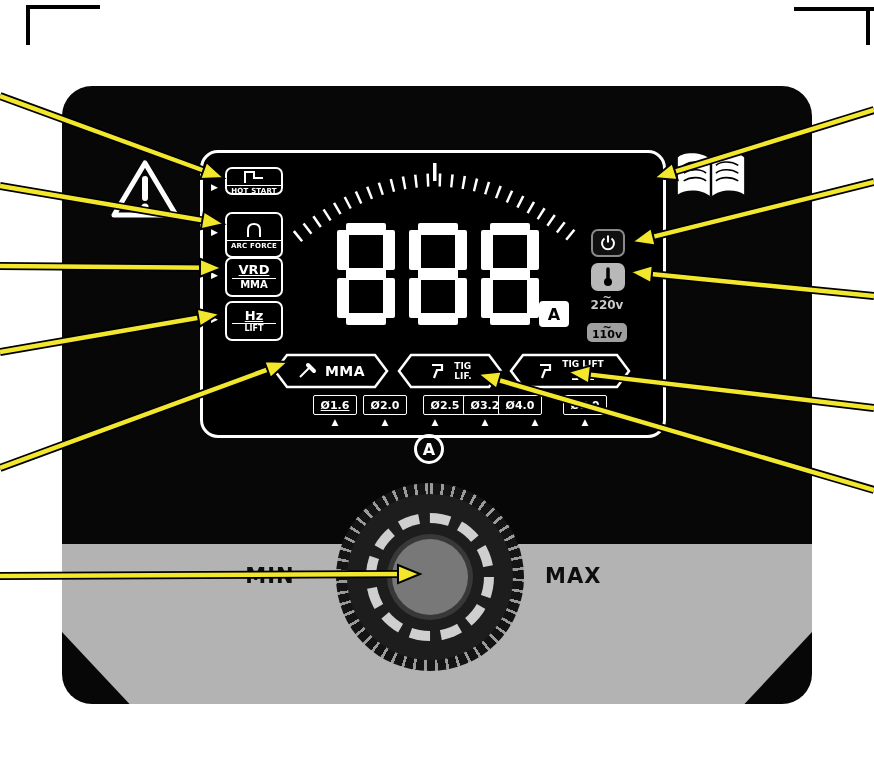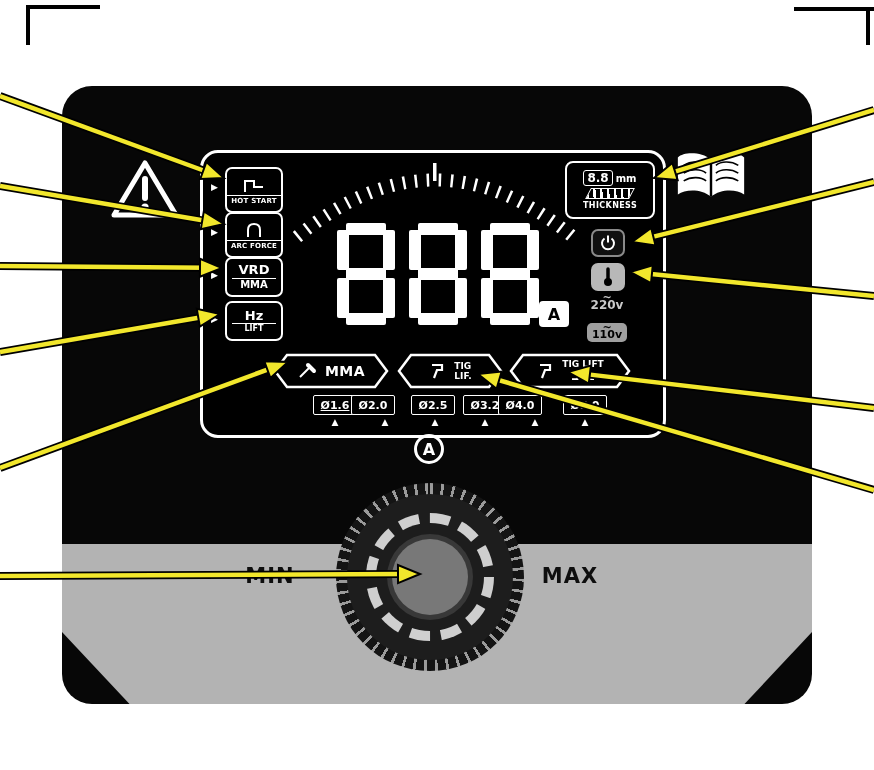--- a/index.html
+++ b/index.html
@@ -20,21 +20,21 @@
            border:3px solid #fff;border-radius:18px;z-index:5;}
 
   
   .ind{position:absolute;left:22px;width:58px;border:2px solid #fff;border-radius:7px;
        color:#fff;display:flex;flex-direction:column;align-items:center;justify-content:center;
        box-sizing:border-box;background:#000;}
   .ind .icon-area{height:20px;display:flex;align-items:center;justify-content:center;}
   .ind-label{font-size:7px;font-weight:bold;letter-spacing:.2px;border-top:1.5px solid #fff;
              width:100%;text-align:center;padding-top:1px;line-height:1.2;}
   .ind-big{font-size:13px;font-weight:bold;line-height:1.1;border-bottom:1.5px solid #fff;
-           width:80%;text-align:center;}
+           width:80%;text-align:center;text-decoration:underline;}
   .ind-sub{font-size:10px;font-weight:bold;line-height:1.2;}
   .pointer{position:absolute;left:8px;color:#fff;font-size:9px;line-height:9px;z-index:6;}
 
   
   .gauge{position:absolute;left:86px;top:6px;}
 
   
   .digits{position:absolute;left:134px;top:70px;display:flex;gap:14px;}
   .seg-digit{position:relative;width:58px;height:102px;}
   .seg{position:absolute;border-radius:2px;background:transparent;}
@@ -93,21 +93,21 @@
          box-sizing:border-box;z-index:6;}
   .knob{position:absolute;left:336px;top:483px;width:188px;height:188px;border-radius:50%;z-index:6;
         background:#333;
         background:repeating-conic-gradient(#9a9a9a 0deg 1.8deg,#141414 1.8deg 7deg);}
   .knob-face{position:absolute;inset:11px;border-radius:50%;background:#1d1d1d;}
   .knob-ring{position:absolute;inset:30px;border:10px dashed #cfcfcf;border-radius:50%;box-sizing:border-box;}
   .knob-center{position:absolute;inset:56px;border-radius:50%;background:#787878;box-shadow:0 0 0 5px #383838;}
 
   .minmax{position:absolute;color:#0e0e0e;font-size:21px;font-weight:bold;letter-spacing:1px;z-index:6;}
   .min{left:228px;top:564px;width:84px;text-align:center;}
-  .max{left:528px;top:564px;width:84px;text-align:center;}
+  .max{left:545px;top:564px;width:84px;}
 
   
   .arrows{position:absolute;left:0;top:0;z-index:20;pointer-events:none;}
 </style>
 </head>
 <body>
 
 <div class="canvas">
 
   <div class="corner" style="left:26px;top:5px;width:74px;height:4px;"></div>
@@ -141,21 +141,21 @@
     </svg>
   </div>
 
   <div class="display">
 
     <span class="pointer" style="top:30px;">▶</span>
     <span class="pointer" style="top:75px;">▶</span>
     <span class="pointer" style="top:118px;">▶</span>
     <span class="pointer" style="top:162px;">▶</span>
 
-    <div class="ind" style="top:14px;height:46px;">
+    <div class="ind" style="top:14px;height:28px;">
       <div class="icon-area">
         <svg width="22" height="18" viewBox="0 0 22 18">
             <polyline points="2,16 2,5 11,5 11,11 20,11" fill="none" stroke="#fff" stroke-width="2"></polyline>
           </svg>
       </div>
       <div class="ind-label">HOT START</div>
     </div>
     <div class="ind" style="top:59px;height:46px;">
       <div class="icon-area">
         <svg width="22" height="18" viewBox="0 0 22 18">
@@ -207,28 +207,20 @@
           <div class="seg seg-d on"></div>
           <div class="seg seg-e on"></div>
           <div class="seg seg-f on"></div>
           <div class="seg seg-g on"></div>
           <div class="seg-dp on"></div>
         </div>
       </div>
 
     <div class="abox">A</div>
 
-    <div class="thick">
-      <div class="thick-row">
-        <span class="thick-val">8.8</span>
-        <span class="thick-mm">mm</span>
-      </div>
-      <div class="plate"></div>
-      <div class="thick-label">THICKNESS</div>
-    </div>
 
     <div class="ricon power">
       <svg width="20" height="20" viewBox="0 0 20 20">
         <path d="M6.5,5.5 A6,6 0 1 0 13.5,5.5" fill="none" stroke="#fff" stroke-width="2"></path>
         <line x1="10" y1="2.5" x2="10" y2="9.5" stroke="#fff" stroke-width="2"></line>
       </svg>
     </div>
     <div class="ricon temp">
       <svg width="20" height="22" viewBox="0 0 20 22">
         <line x1="10" y1="3" x2="10" y2="13" stroke="#000" stroke-width="3.5" stroke-linecap="round"></line>
@@ -281,22 +273,22 @@
         <span class="mode-small" style="text-align:center;">
           <span>TIG LIFT</span><br>
           <svg width="26" height="11" viewBox="0 0 26 12">
             <path d="M1,10 H7 V2 H15 V10 H25" fill="none" stroke="#fff" stroke-width="2"></path>
           </svg>
         </span>
       </div>
     </div>
 
     <div class="dia" style="left:110px;text-decoration:underline;">Ø1.6</div>
-    <div class="dia" style="left:148px;">Ø2.0</div>
-    <div class="dia" style="left:208px;">Ø2.5</div>
+    <div class="dia" style="left:160px;">Ø2.0</div>
+    <div class="dia" style="left:220px;">Ø2.5</div>
     <div class="dia" style="left:260px;">Ø3.2</div>
     <div class="dia" style="left:295px;">Ø4.0</div>
     <div class="dia" style="left:360px;">Ø5.0</div>
     <div class="dia-mark" style="left:110px;">▲</div>
     <div class="dia-mark" style="left:160px;">▲</div>
     <div class="dia-mark" style="left:210px;">▲</div>
     <div class="dia-mark" style="left:260px;">▲</div>
     <div class="dia-mark" style="left:310px;">▲</div>
     <div class="dia-mark" style="left:360px;">▲</div>
   </div>

